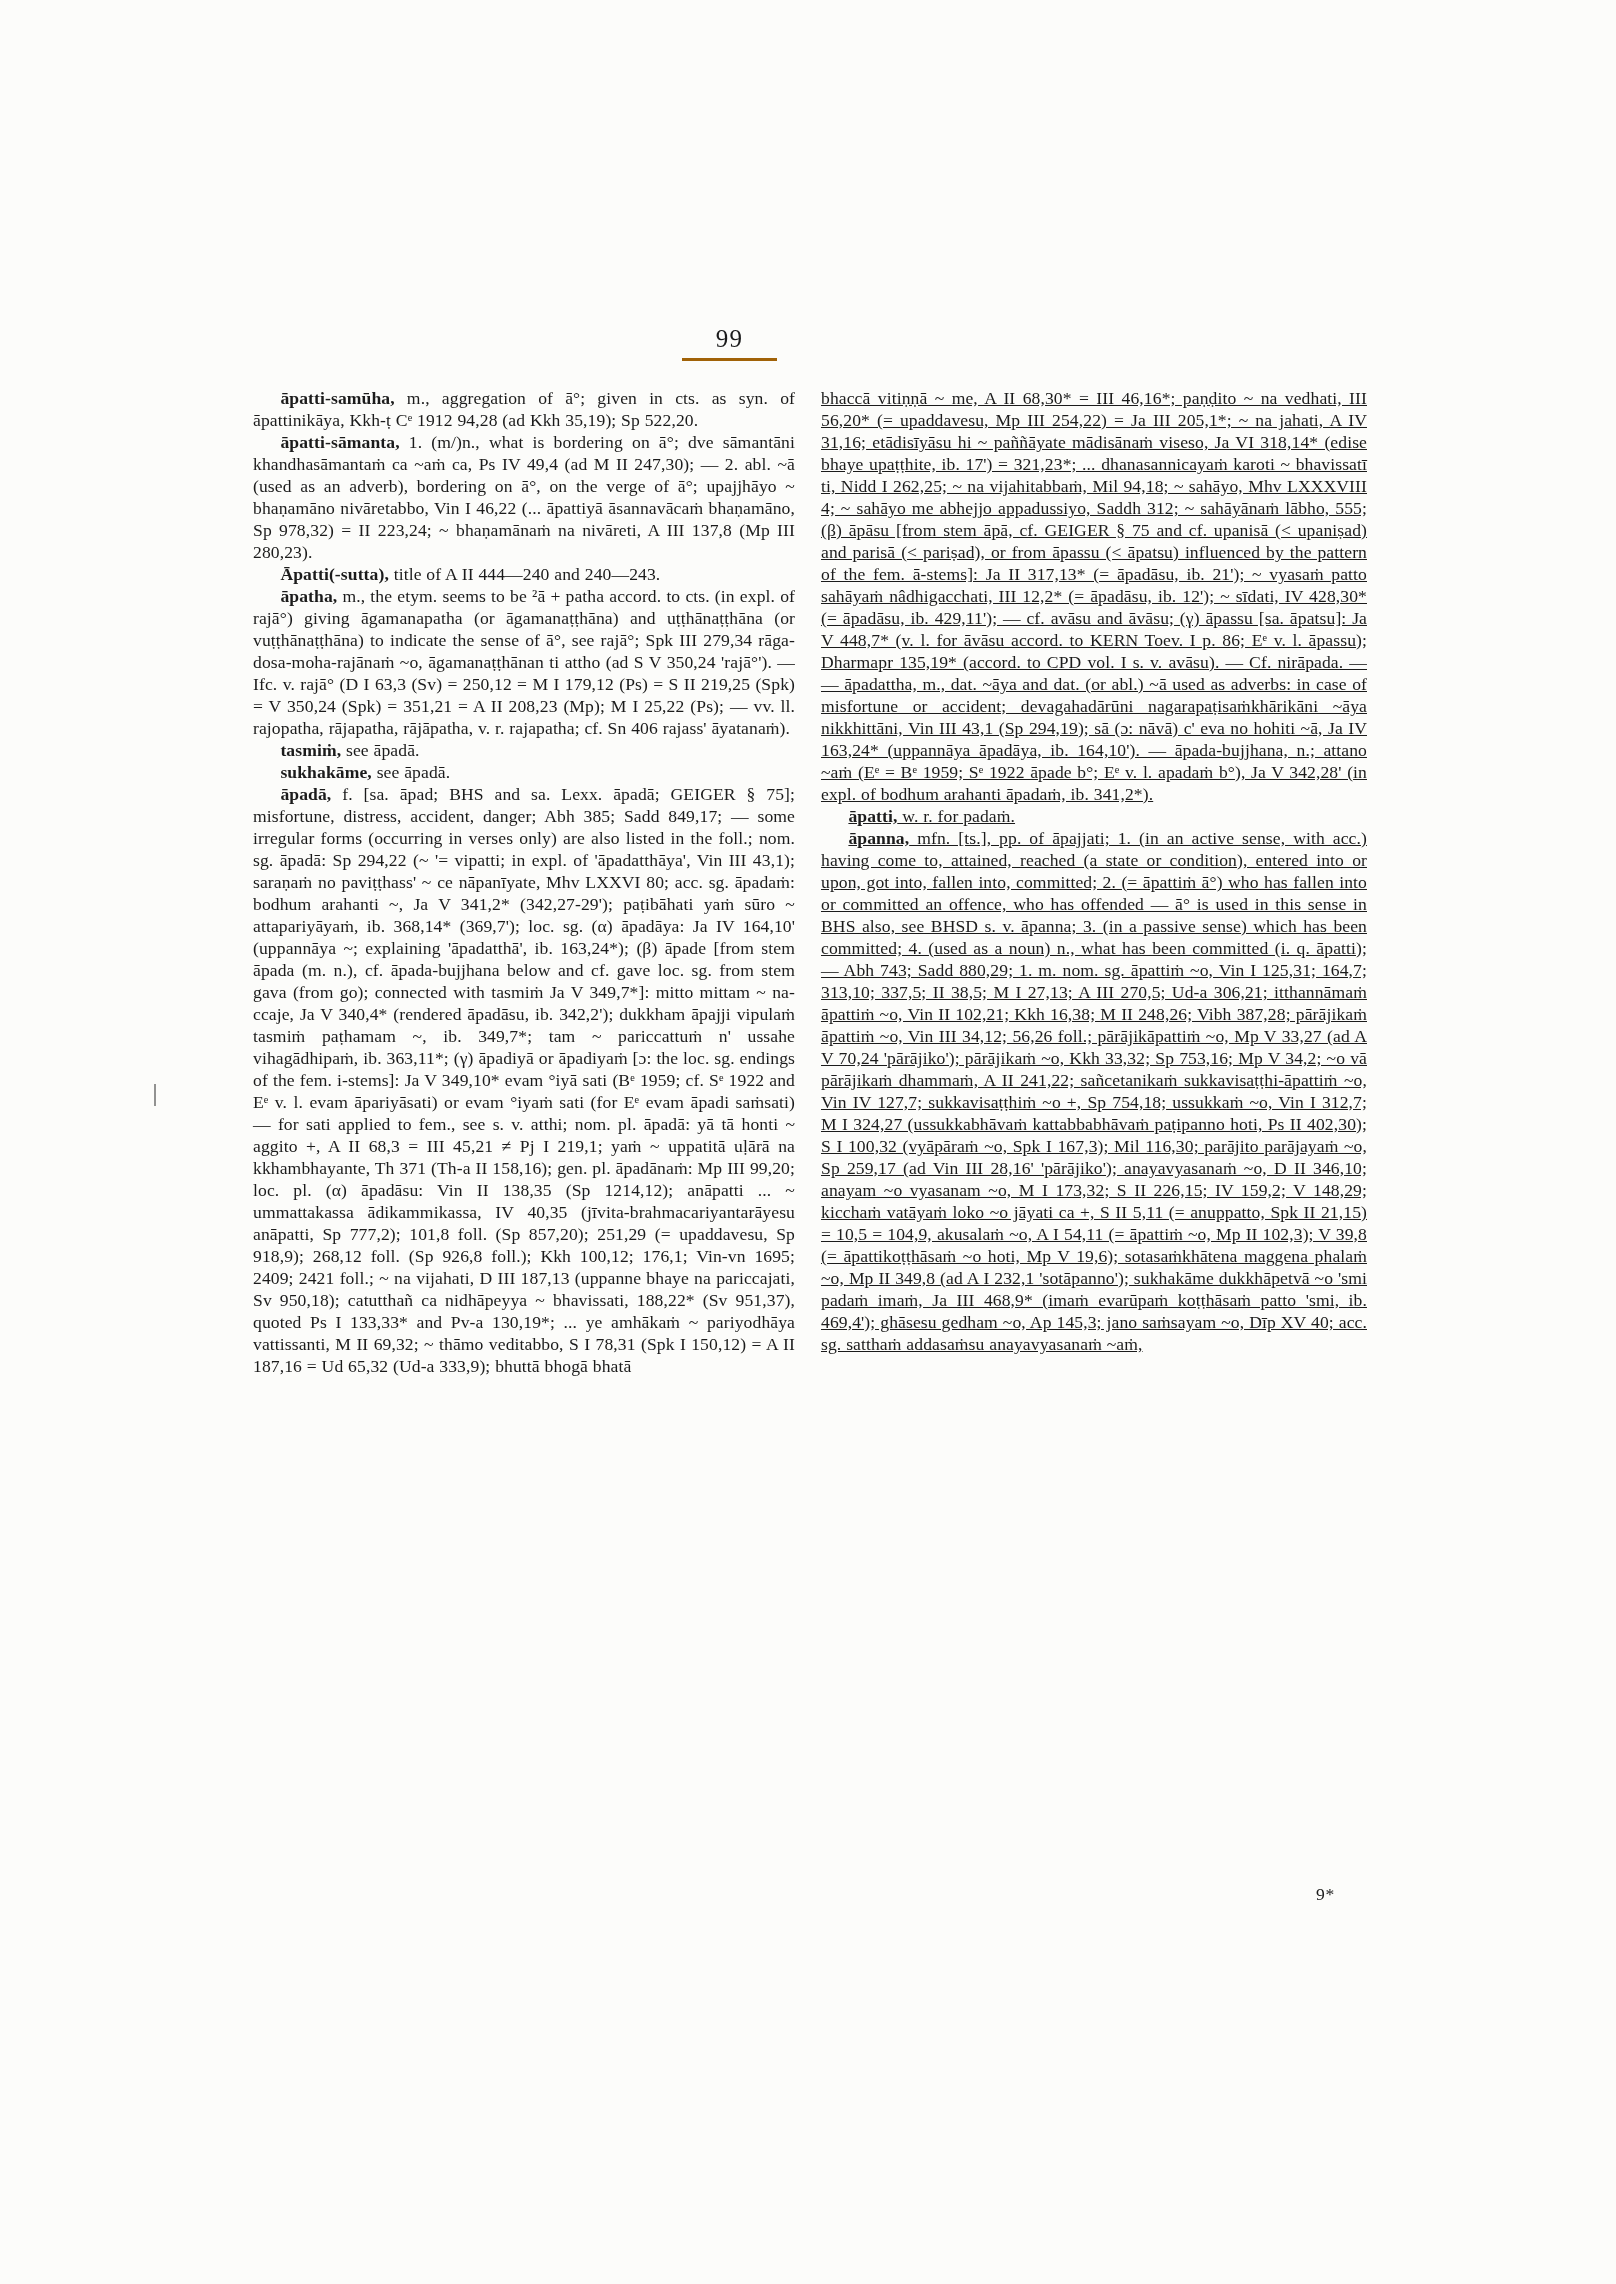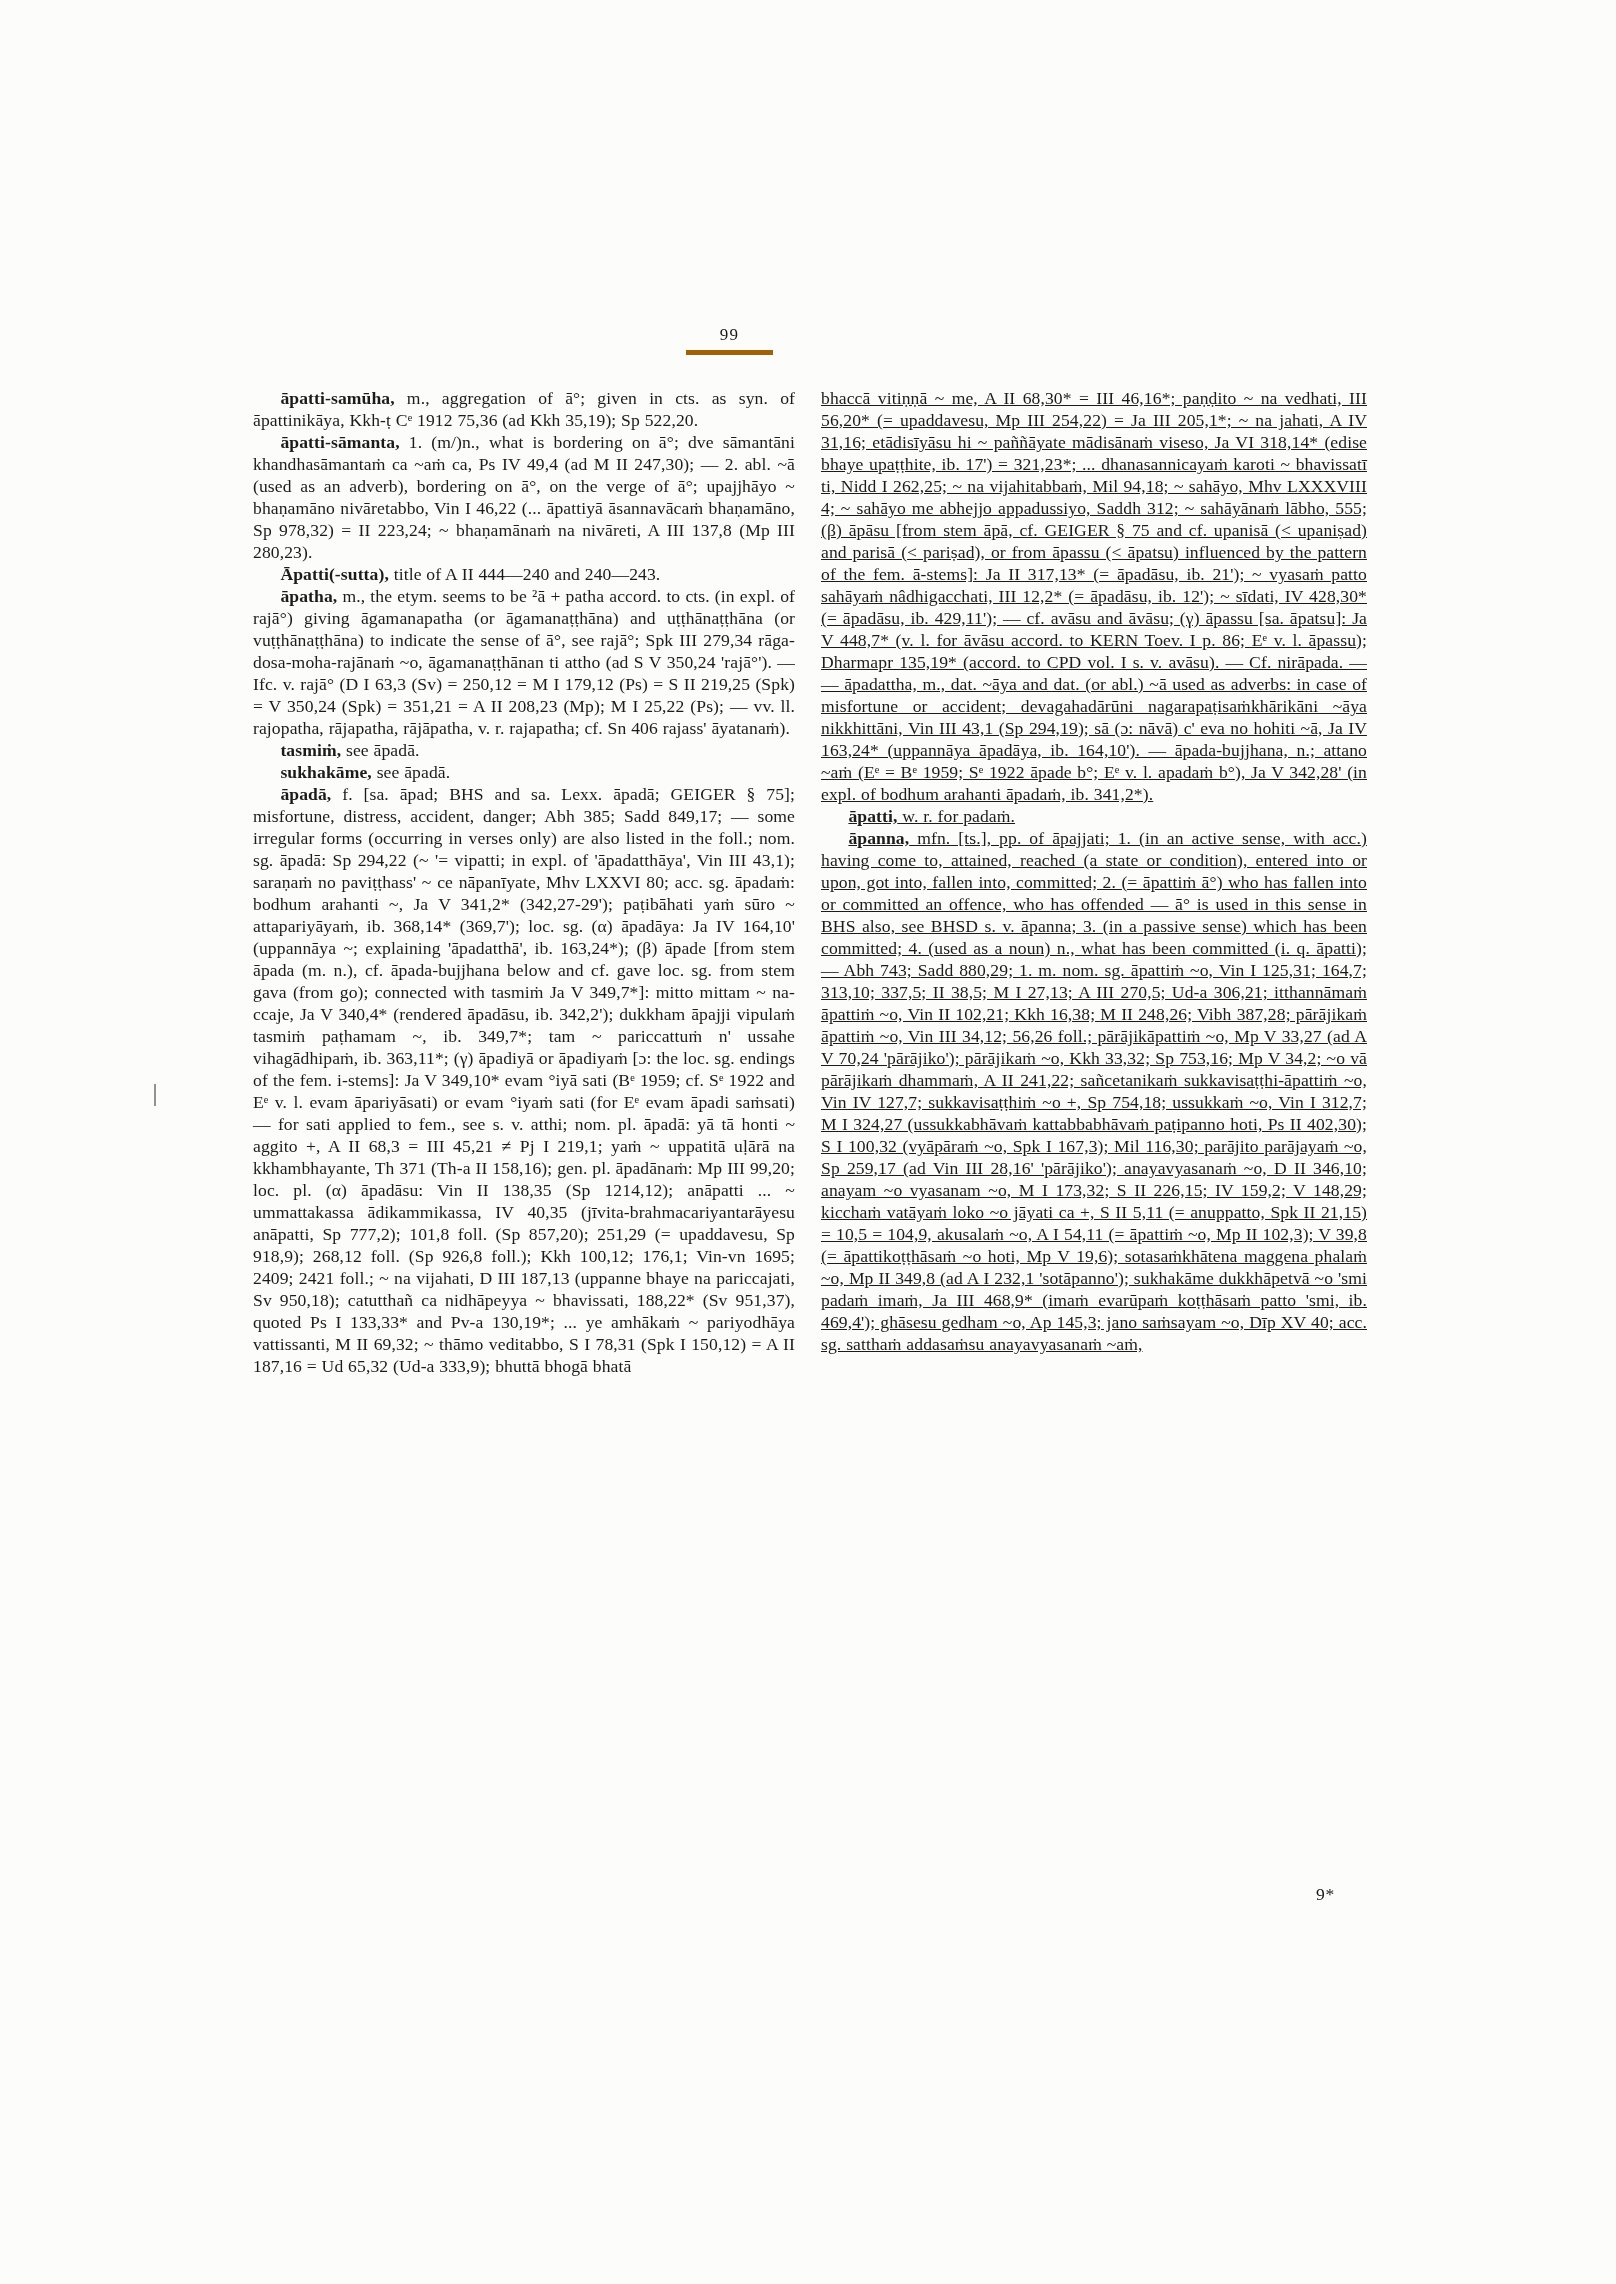--- a/index.html
+++ b/index.html
@@ -19,24 +19,24 @@
   }
   .page-number-wrap {
     position: absolute;
     top: 325px;
     left: 0;
     right: 157px;
     text-align: center;
   }
   .page-number {
     display: inline-block;
-    font-size: 17px;
+    font-size: 25px;
     letter-spacing: 1.3px;
     padding: 0 34px 5.2px 34px;
-    border-bottom: 5px solid #a16207;
+    border-bottom: 3px solid #a16207;
   }
   .col {
     position: absolute;
     top: 387px;
     font-size: 17.6px;
     line-height: 22px;
     text-align: justify;
     letter-spacing: 0.1px;
     word-spacing: 0.3px;
   }
@@ -71,21 +71,21 @@
 
 <div class="page">
 
   <div class="page-number-wrap">
     <span class="page-number">99</span>
   </div>
 
   <div class="margin-tick"></div>
 
   <div class="col col-left">
-    <p class="entry"><b class="lead">āpatti-samūha,</b><span> m., aggregation of ā°; given in cts. as syn. of āpattinikāya, Kkh-ṭ Cᵉ 1912 75,36 (ad Kkh 35,19); Sp 522,20.</span></p>
+    <p class="entry"><b class="lead">āpatti-samūha,</b><span> m., aggregation of ā°; given in cts. as syn. of āpattinikāya, Kkh-ṭ Cᵉ 1912 94,28 (ad Kkh 35,19); Sp 522,20.</span></p>
     <p class="entry"><b class="lead">āpatti-sāmanta,</b><span> 1. (m/)n., what is bordering on ā°; dve sāmantāni khandhasāmantaṁ ca ~aṁ ca, Ps IV 49,4 (ad M II 247,30); — 2. abl. ~ā (used as an adverb), bordering on ā°, on the verge of ā°; upajjhāyo ~ bhaṇamāno nivāretabbo, Vin I 46,22 (... āpattiyā āsannavācaṁ bhaṇamāno, Sp 978,32) = II 223,24; ~ bhaṇamānaṁ na nivāreti, A III 137,8 (Mp III 280,23).</span></p>
     <p class="entry"><b class="lead">Āpatti(-sutta),</b><span> title of A II 444—240 and 240—243.</span></p>
     <p class="entry"><b class="lead">āpatha,</b><span> m., the etym. seems to be ²ā + patha accord. to cts. (in expl. of rajā°) giving āgamanapatha (or āgamanaṭṭhāna) and uṭṭhānaṭṭhāna (or vuṭṭhānaṭṭhāna) to indicate the sense of ā°, see rajā°; Spk III 279,34 rāga-dosa-moha-rajānaṁ ~o, āgamanaṭṭhānan ti attho (ad S V 350,24 'rajā°'). — Ifc. v. rajā° (D I 63,3 (Sv) = 250,12 = M I 179,12 (Ps) = S II 219,25 (Spk) = V 350,24 (Spk) = 351,21 = A II 208,23 (Mp); M I 25,22 (Ps); — vv. ll. rajopatha, rājapatha, rājāpatha, v. r. rajapatha; cf. Sn 406 rajass' āyatanaṁ).</span></p>
     <p class="entry"><b class="lead">tasmiṁ,</b><span> see āpadā.</span></p>
     <p class="entry"><b class="lead">sukhakāme,</b><span> see āpadā.</span></p>
     <p class="entry"><b class="lead">āpadā,</b><span> f. [sa. āpad; BHS and sa. Lexx. āpadā; GEIGER § 75]; misfortune, distress, accident, danger; Abh 385; Sadd 849,17; — some irregular forms (occurring in verses only) are also listed in the foll.; nom. sg. āpadā: Sp 294,22 (~ '= vipatti; in expl. of 'āpadatthāya', Vin III 43,1); saraṇaṁ no paviṭṭhass' ~ ce nāpanīyate, Mhv LXXVI 80; acc. sg. āpadaṁ: bodhum arahanti ~, Ja V 341,2* (342,27-29'); paṭibāhati yaṁ sūro ~ attapariyāyaṁ, ib. 368,14* (369,7'); loc. sg. (α) āpadāya: Ja IV 164,10' (uppannāya ~; explaining 'āpadatthā', ib. 163,24*); (β) āpade [from stem āpada (m. n.), cf. āpada-bujjhana below and cf. gave loc. sg. from stem gava (from go); connected with tasmiṁ Ja V 349,7*]: mitto mittam ~ na-ccaje, Ja V 340,4* (rendered āpadāsu, ib. 342,2'); dukkham āpajji vipulaṁ tasmiṁ paṭhamam ~, ib. 349,7*; tam ~ pariccattuṁ n' ussahe vihagādhipaṁ, ib. 363,11*; (γ) āpadiyā or āpadiyaṁ [ɔ: the loc. sg. endings of the fem. i-stems]: Ja V 349,10* evam °iyā sati (Bᵉ 1959; cf. Sᵉ 1922 and Eᵉ v. l. evam āpariyāsati) or evam °iyaṁ sati (for Eᵉ evam āpadi saṁsati) — for sati applied to fem., see s. v. atthi; nom. pl. āpadā: yā tā honti ~ aggito +, A II 68,3 = III 45,21 ≠ Pj I 219,1; yaṁ ~ uppatitā uḷārā na kkhambhayante, Th 371 (Th-a II 158,16); gen. pl. āpadānaṁ: Mp III 99,20; loc. pl. (α) āpadāsu: Vin II 138,35 (Sp 1214,12); anāpatti ... ~ ummattakassa ādikammikassa, IV 40,35 (jīvita-brahmacariyantarāyesu anāpatti, Sp 777,2); 101,8 foll. (Sp 857,20); 251,29 (= upaddavesu, Sp 918,9); 268,12 foll. (Sp 926,8 foll.); Kkh 100,12; 176,1; Vin-vn 1695; 2409; 2421 foll.; ~ na vijahati, D III 187,13 (uppanne bhaye na pariccajati, Sv 950,18); catutthañ ca nidhāpeyya ~ bhavissati, 188,22* (Sv 951,37), quoted Ps I 133,33* and Pv-a 130,19*; ... ye amhākaṁ ~ pariyodhāya vattissanti, M II 69,32; ~ thāmo veditabbo, S I 78,31 (Spk I 150,12) = A II 187,16 = Ud 65,32 (Ud-a 333,9); bhuttā bhogā bhatā</span></p>
   </div>
 
   <div class="col col-right">
     <p class="cont"><span>bhaccā vitiṇṇā ~ me, A II 68,30* = III 46,16*; paṇḍito ~ na vedhati, III 56,20* (= upaddavesu, Mp III 254,22) = Ja III 205,1*; ~ na jahati, A IV 31,16; etādisīyāsu hi ~ paññāyate mādisānaṁ viseso, Ja VI 318,14* (edise bhaye upaṭṭhite, ib. 17') = 321,23*; ... dhanasannicayaṁ karoti ~ bhavissatī ti, Nidd I 262,25; ~ na vijahitabbaṁ, Mil 94,18; ~ sahāyo, Mhv LXXXVIII 4; ~ sahāyo me abhejjo appadussiyo, Saddh 312; ~ sahāyānaṁ lābho, 555; (β) āpāsu [from stem āpā, cf. GEIGER § 75 and cf. upanisā (&lt; upaniṣad) and parisā (&lt; pariṣad), or from āpassu (&lt; āpatsu) influenced by the pattern of the fem. ā-stems]: Ja II 317,13* (= āpadāsu, ib. 21'); ~ vyasaṁ patto sahāyaṁ nâdhigacchati, III 12,2* (= āpadāsu, ib. 12'); ~ sīdati, IV 428,30* (= āpadāsu, ib. 429,11'); — cf. avāsu and āvāsu; (γ) āpassu [sa. āpatsu]: Ja V 448,7* (v. l. for āvāsu accord. to KERN Toev. I p. 86; Eᵉ v. l. āpassu); Dharmapr 135,19* (accord. to CPD vol. I s. v. avāsu). — Cf. nirāpada. — — āpadattha, m., dat. ~āya and dat. (or abl.) ~ā used as adverbs: in case of misfortune or accident; devagahadārūni nagarapaṭisaṁkhārikāni ~āya nikkhittāni, Vin III 43,1 (Sp 294,19); sā (ɔ: nāvā) c' eva no hohiti ~ā, Ja IV 163,24* (uppannāya āpadāya, ib. 164,10'). — āpada-bujjhana, n.; attano ~aṁ (Eᵉ = Bᵉ 1959; Sᵉ 1922 āpade b°; Eᵉ v. l. apadaṁ b°), Ja V 342,28' (in expl. of bodhum arahanti āpadaṁ, ib. 341,2*).</span></p>

